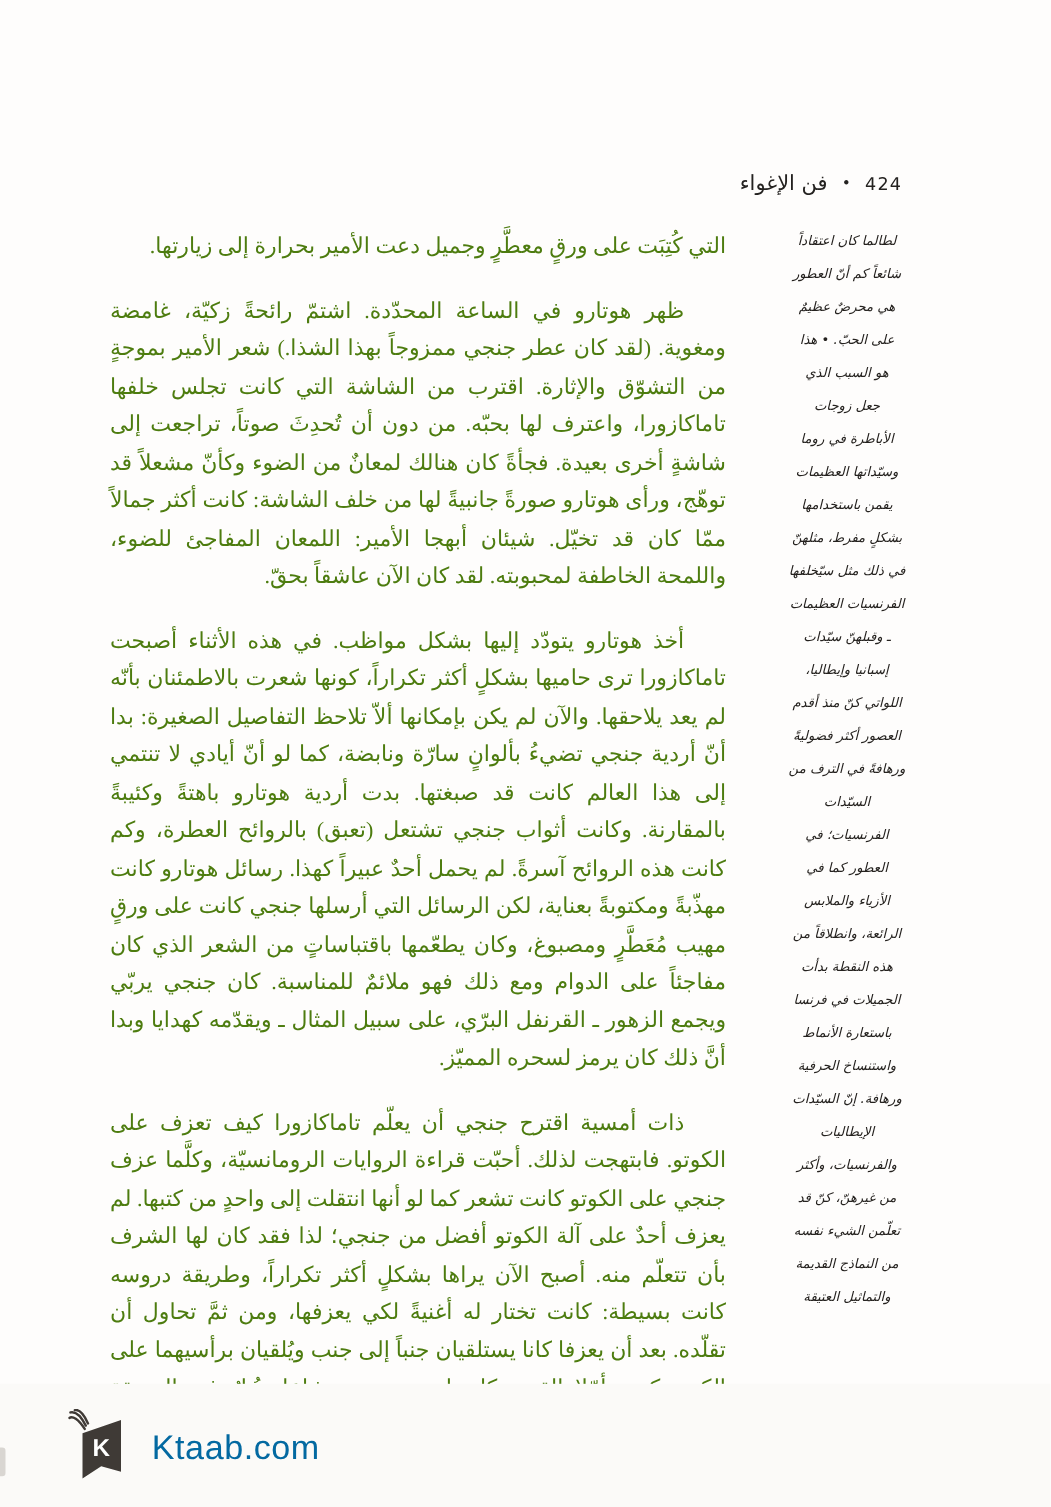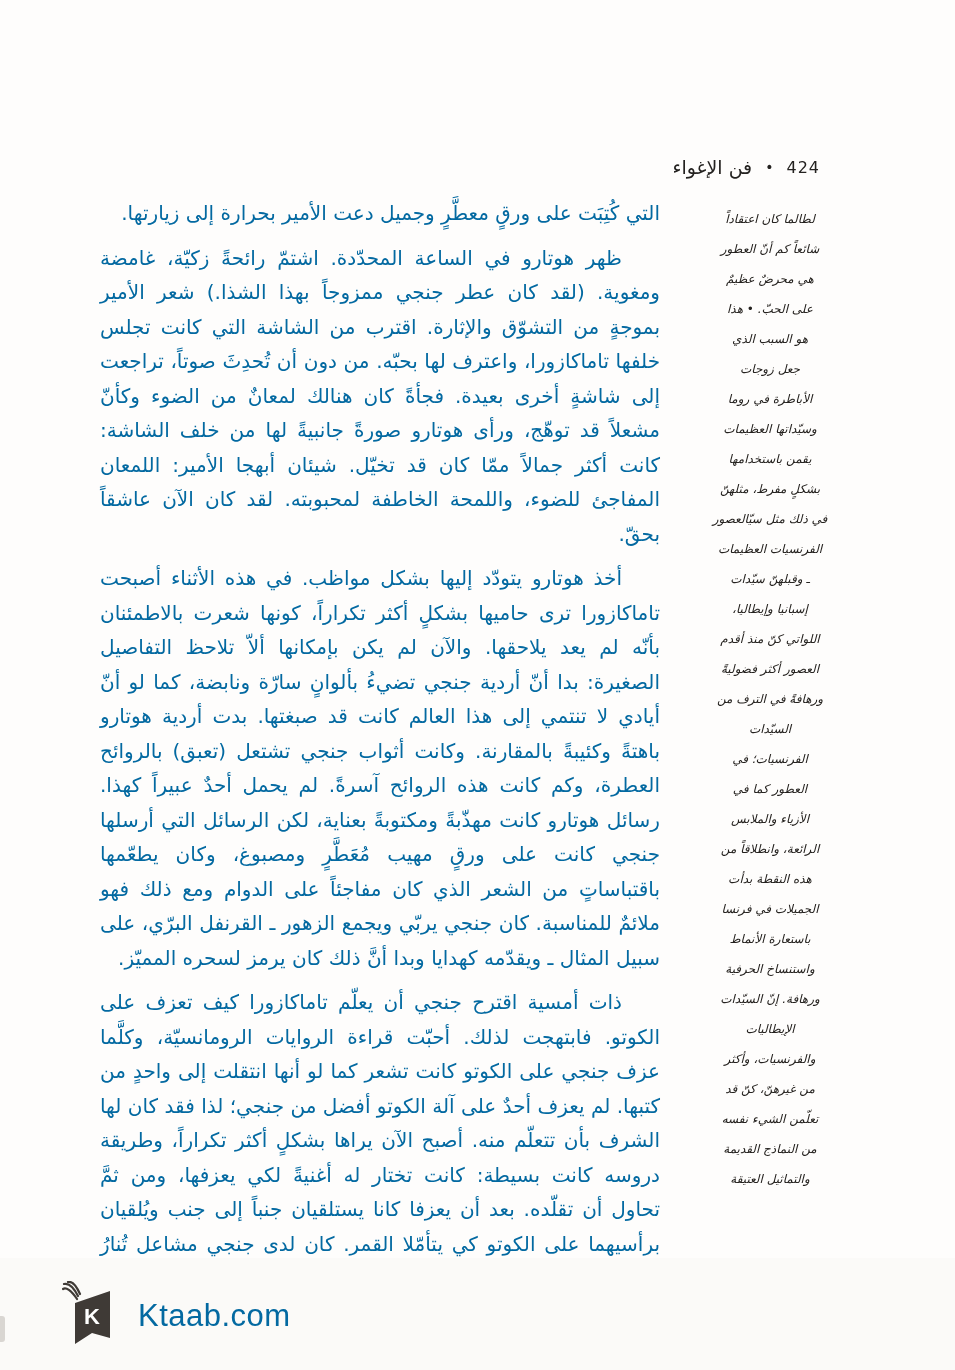--- a/index.html
+++ b/index.html
@@ -13,26 +13,26 @@
   .header {
     position:absolute; top:156px; right:135px;
     direction:rtl; font-size:19px; color:#242220;
     display:flex; align-items:center;
   }
   .header .page-num { font-size:16px; letter-spacing:1px; }
   .header .sep { margin:0 13px; font-size:14px; }
   .header .title { font-size:19px; }
   
   .main-col {
-    position:absolute; top:196px; right:295px; width:560px;
+    position:absolute; top:207px; right:295px; width:560px;
     direction:rtl; text-align:justify;
-    font-size:20px; line-height:34.5px; color:#0369a1;
+    font-size:20px; line-height:34.5px; color:#4d7c0f;font-family:Liberation Serif, serif;
   }
   .para { text-align:justify; text-align-last:right; }
-  .para + .para { margin-top:10px; }
+  .para + .para { margin-top:24px; }
   .para.indent { text-indent:38px; }
   
   .margin-col {
     position:absolute; top:204px; right:105px; width:160px;
     direction:rtl; text-align:center;
     font-style:italic; font-size:12px; line-height:30px; color:#25221f;
   }
   .mline { white-space:nowrap; }
   
   .footer-band {
@@ -74,21 +74,21 @@
       <div class="mline">لطالما كان اعتقاداً</div>
       <div class="mline">شائعاً كم أنّ العطور</div>
       <div class="mline">هي محرضٌ عظيمٌ</div>
       <div class="mline">على الحبّ. • هذا</div>
       <div class="mline">هو السبب الذي</div>
       <div class="mline">جعل زوجات</div>
       <div class="mline">الأباطرة في روما</div>
       <div class="mline">وسيّداتها العظيمات</div>
       <div class="mline">يقمن باستخدامها</div>
       <div class="mline">بشكلٍ مفرط، مثلهنّ</div>
-      <div class="mline">في ذلك مثل سيّالعصور</div>
+      <div class="mline">في ذلك مثل سيّخلفها</div>
       <div class="mline">الفرنسيات العظيمات</div>
       <div class="mline">ـ وقبلهنّ سيّدات</div>
       <div class="mline">إسبانيا وإيطاليا،</div>
       <div class="mline">اللواتي كنّ منذ أقدم</div>
       <div class="mline">العصور أكثر فضوليةً</div>
       <div class="mline">ورهافةً في الترف من</div>
       <div class="mline">السيّدات</div>
       <div class="mline">الفرنسيات؛ في</div>
       <div class="mline">العطور كما في</div>
       <div class="mline">الأزياء والملابس</div>

